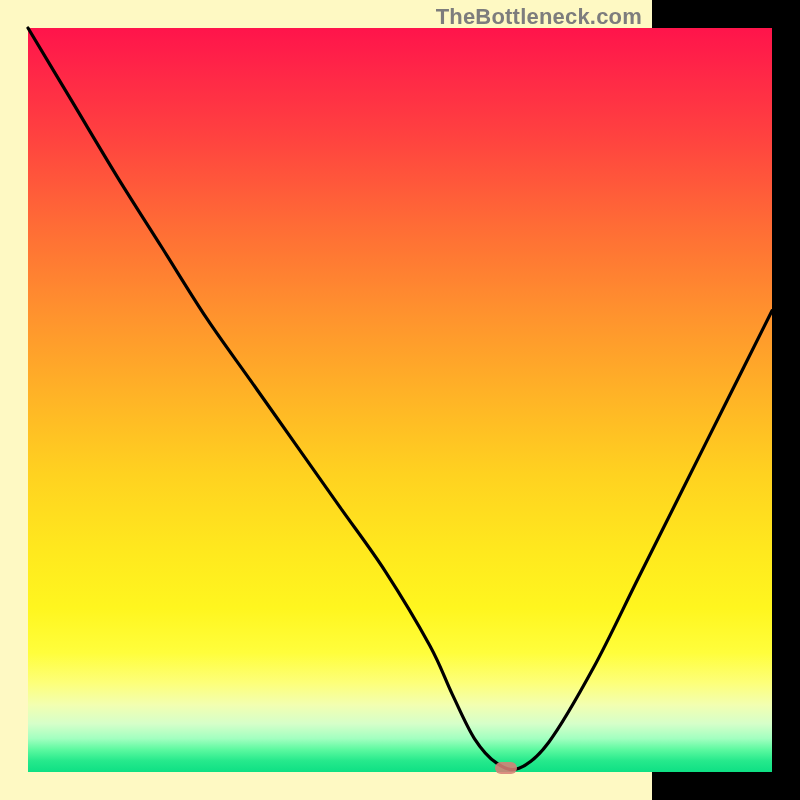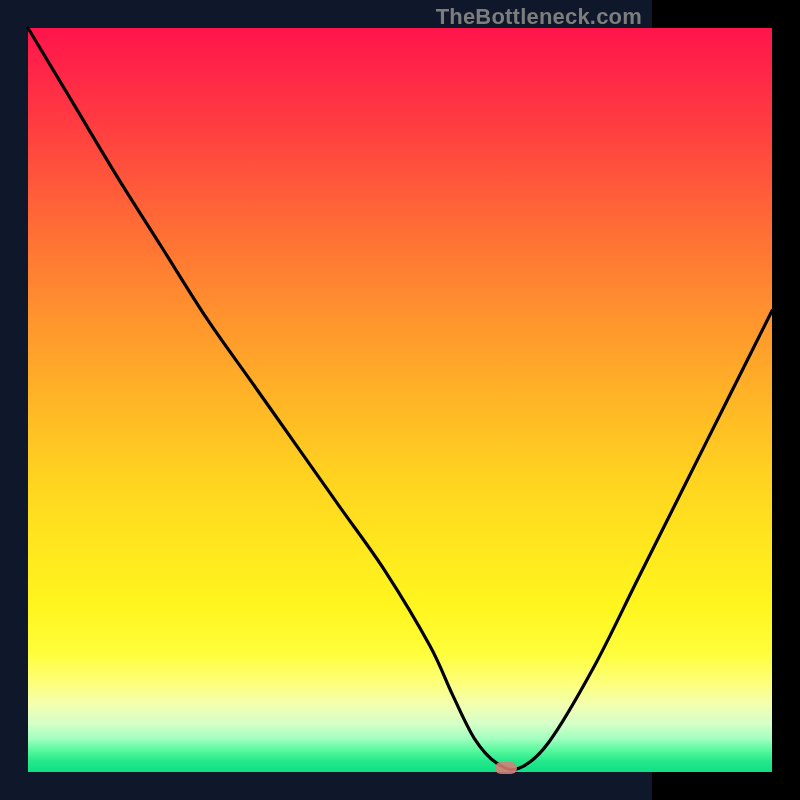--- a/index.html
+++ b/index.html
@@ -10,21 +10,21 @@
     background: #000;
     overflow: hidden;
     font-family: Arial, Helvetica, sans-serif;
   }
   .frame {
     position: absolute;
     left: 0;
     top: 0;
     width: 652px;
     height: 800px;
-    background: #0f172a;
+    background: #fef9c3;
   }
   .plot {
     position: absolute;
     left: 28px;
     top: 28px;
     width: 744px;
     height: 744px;
     
     background: linear-gradient(
       to bottom,

